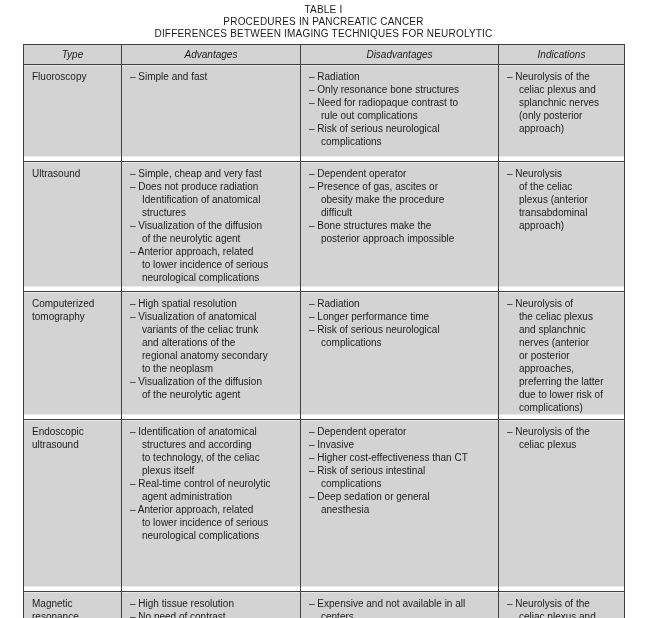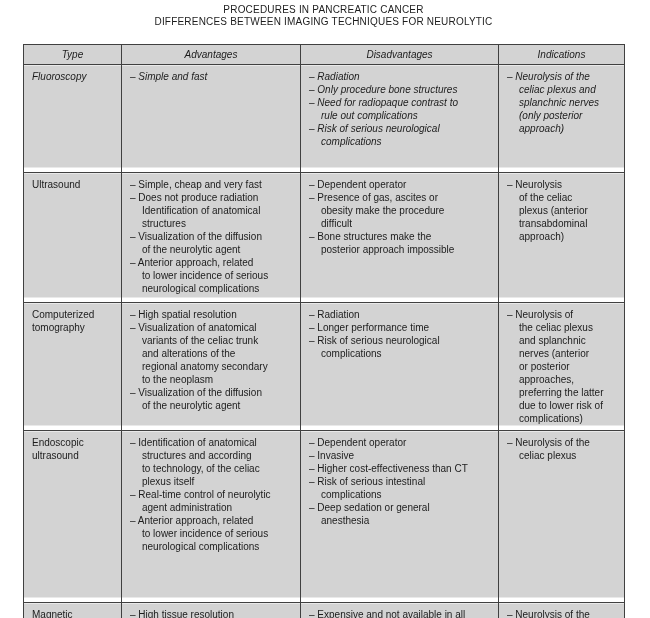--- a/index.html
+++ b/index.html
@@ -52,38 +52,39 @@
     vertical-align: middle;
     font-size: 10px;
   }
   
   table.comparison tbody td {
     background-image: linear-gradient(to bottom,
       var(--cell_bg) calc(100% - 5px),
       var(--page_bg) calc(100% - 5px));
     padding: 5px 4px 5px 8px;
   }
-  tbody tr:nth-child(1) { height: 108px; font-style: italic; }
+  tbody tr:nth-child(1) { height: 97px; }
   tbody tr:nth-child(2) { height: 130px; }
   tbody tr:nth-child(3) { height: 101px; }
   tbody tr:nth-child(4) { height: 172px; }
   tbody tr:nth-child(5) { height: 44px; padding-left: 7px; }
   .type-text {
     white-space: pre-line;
   }
   .bullet {
     padding-left: 12px;
     text-indent: -12px;
     white-space: pre-line;
   }
 </style>
 </head>
 <body>
 
 <div class="title-block">
+  <div>TABLE I</div>
   <div>PROCEDURES IN PANCREATIC CANCER</div>
   <div>DIFFERENCES BETWEEN IMAGING TECHNIQUES FOR NEUROLYTIC</div>
 </div>
 
 <table class="comparison">
   <colgroup>
     <col style="width:98px">
     <col style="width:179px">
     <col style="width:198px">
     <col style="width:126px">
@@ -99,21 +100,21 @@
   <tbody id="table-body">
       <tr>
         <td>
           <div class="type-text">Fluoroscopy</div>
         </td>
         <td>
           <div class="bullet">– Simple and fast</div>
         </td>
         <td>
           <div class="bullet">– Radiation</div>
-          <div class="bullet">– Only procedure bone structures</div>
+          <div class="bullet">– Only resonance bone structures</div>
           <div class="bullet">– Need for radiopaque contrast to
 rule out complications</div>
           <div class="bullet">– Risk of serious neurological
 complications</div>
         </td>
         <td>
           <div class="bullet">– Neurolysis of the
 celiac plexus and
 splanchnic nerves
 (only posterior

